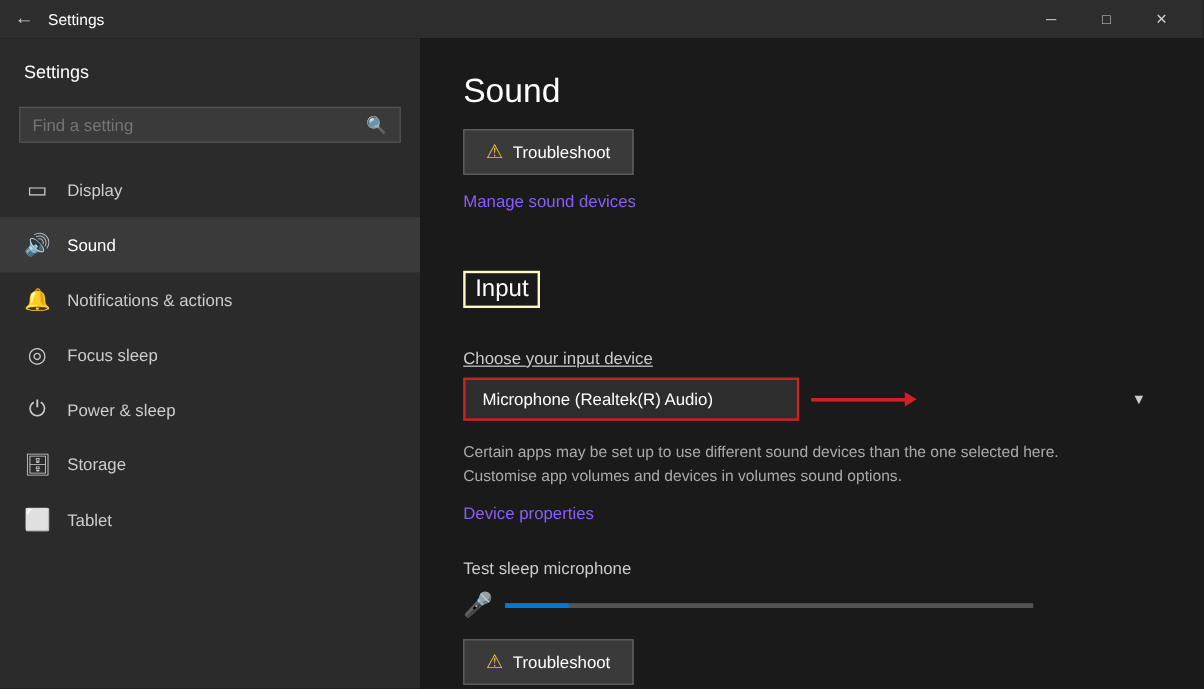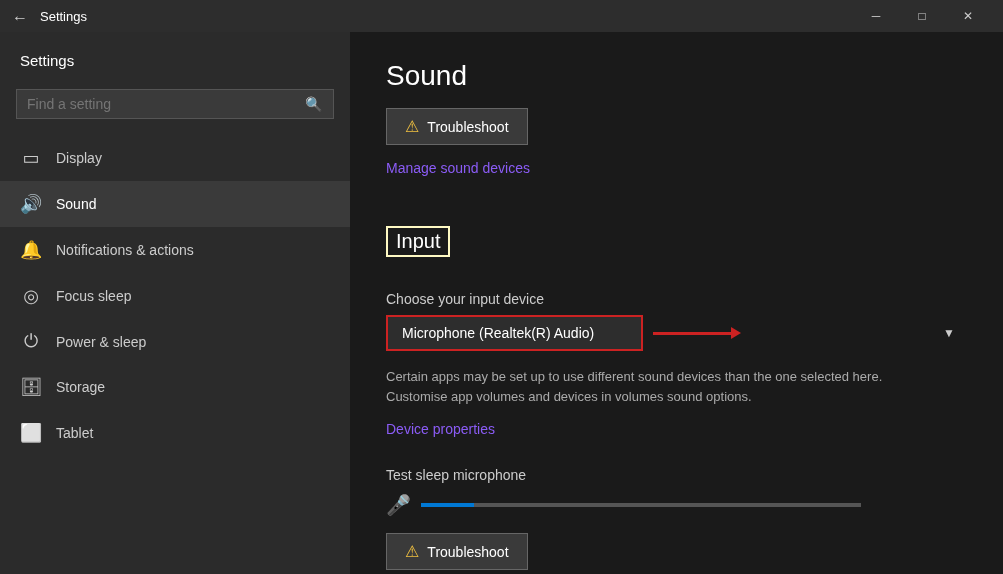--- a/index.html
+++ b/index.html
@@ -173,36 +173,37 @@
       border: 2px solid #fef9c3;
       display: inline-block;
       padding: 2px 8px;
       margin-top: 28px;
     }
 
     .label-text {
       font-size: 14px;
       color: #ccc;
       margin-bottom: 8px;
+      text-decoration: underline;
     }
 
     .dropdown-wrapper {
       position: relative;
       display: flex;
       align-items: center;
       margin-bottom: 16px;
     }
     .dropdown-select {
       background: #2d2d2d;
       border: 2px solid #cc2222;
       color: #fff;
       padding: 8px 40px 8px 14px;
       font-size: 14px;
       font-family: 'Segoe UI', sans-serif;
-      width: 257px;
+      width: 280px;
       appearance: none;
       cursor: pointer;
       outline: none;
     }
     .dropdown-arrow {
       position: absolute;
       right: 12px;
       pointer-events: none;
       color: #ccc;
       font-size: 12px;

